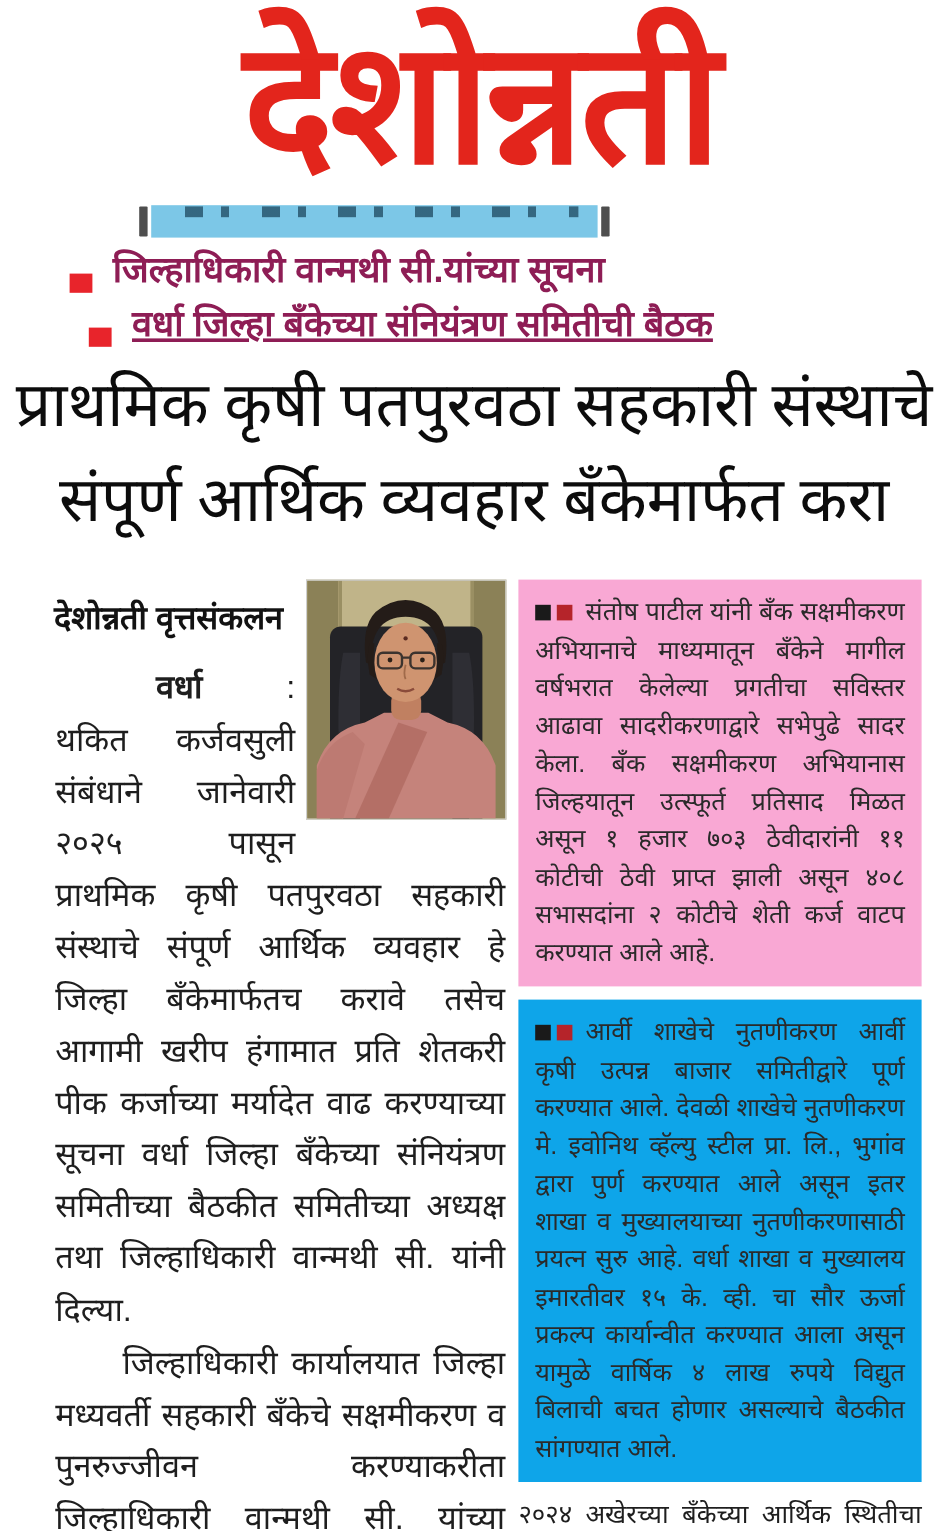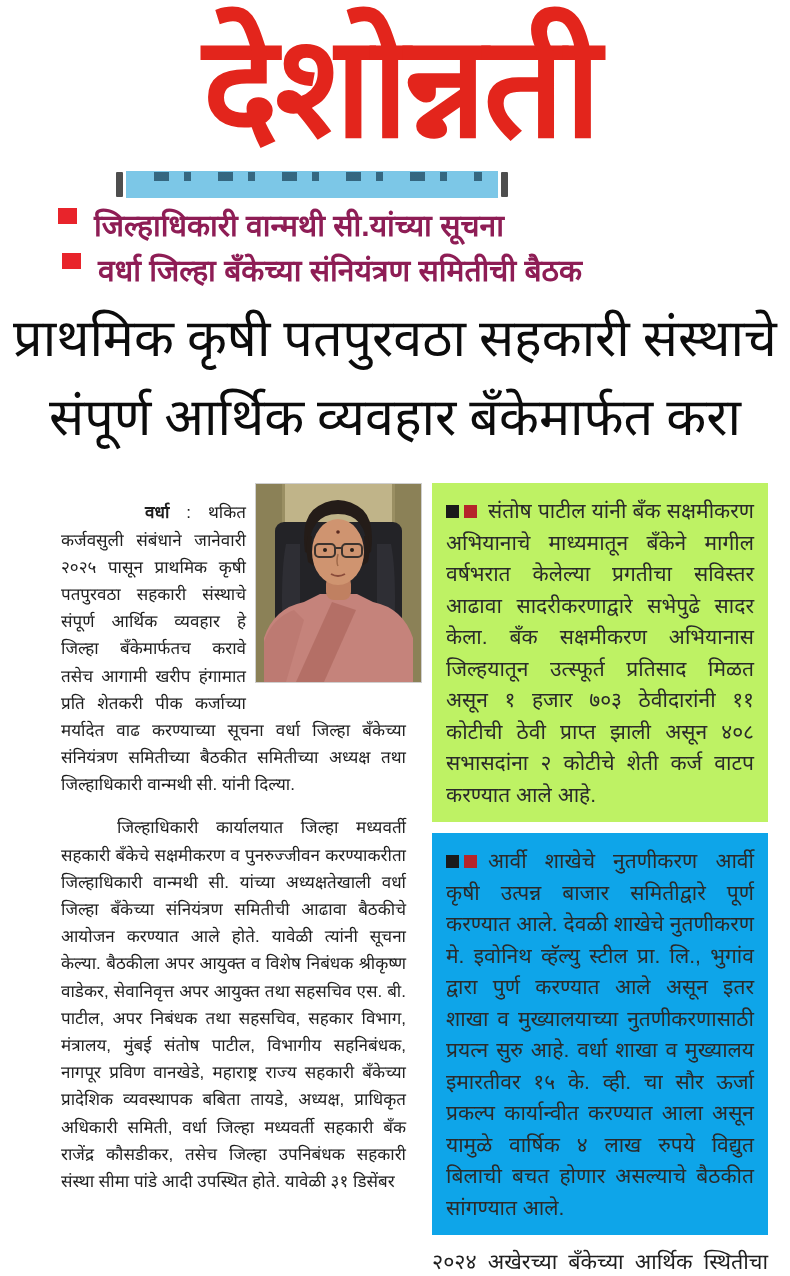--- a/index.html
+++ b/index.html
@@ -19,44 +19,44 @@
   .strip-row{display:flex;align-items:stretch;height:27px;margin:8px 0 10px 116px;width:392px;}
   .strip-cap{width:7px;background:#4e4e4e;margin:1px 3px 1px 0;border-radius:1px;}
   .strip-cap.right{margin:1px 0 1px 3px;}
   .strip{flex:1;background:#7cc7e7;position:relative;overflow:hidden;}
   .strip-marks{
     position:absolute;top:1px;left:28px;right:16px;height:9px;opacity:.85;
     background:repeating-linear-gradient(90deg,#28566e 0 15px,transparent 15px 30px,#28566e 30px 37px,transparent 37px 64px);
   }
   
   .bullets{margin:4px 0 0 58px;}
-  .bullet-line{display:flex;align-items:flex-start;margin-bottom:9px;
+  .bullet-line{display:flex;align-items:flex-end;margin-bottom:9px;
     color:#8e1d55;font-weight:700;font-size:30px;line-height:1.2;}
-  .bullet-line.second{margin-left:4px;}
+  .bullet-line.second{margin-left:16px;text-decoration:underline;}
   .bullet-sq{width:19px;height:16px;background:#e8242b;margin-right:17px;flex:none;}
   
   .headline{
     text-align:center;font-weight:400;color:#0c0c0c;font-size:52px;line-height:1.52;
     margin-top:10px;font-family:"Liberation Serif","DejaVu Serif",serif;
   }
   
   .content{display:flex;gap:10px;padding:0 22px 0 45px;margin-top:26px;}
   .col-left{width:377px;flex:none;}
   .col-right{flex:1;min-width:0;}
   .photo-wrap{float:right;width:167px;height:200px;margin:0 0 8px 9px;
     border:1px solid #cfcfcf;box-sizing:border-box;background:#b2a87c;}
   .byline{font-size:27px;font-weight:800;color:#121212;margin:12px 0 20px;}
-  .body-para{font-size:17px;line-height:1.6;text-align:justify;color:#1e1e1e;margin:16px;}
+  .body-para{font-size:27px;line-height:1.6;text-align:justify;color:#1e1e1e;margin:1px;}
   .body-para.lead{text-indent:84px;}
   .body-para.second{text-indent:56px;}
   .dateline{font-weight:800;}
   
   .box{padding:12px 14px;font-size:21px;line-height:1.5;text-align:justify;
     color:#2a2a2a;margin-bottom:11px;}
-  .box.blue{background:#bef264;}
+  .box.blue{background:#f9a8d4;}
   .box.peach{background:#0ea5e9;}
   .marker{display:inline-block;width:13px;height:13px;margin-right:5px;}
   .marker.black{background:#1a1a1a;}
   .marker.red{background:#b5242a;margin-right:11px;}
   .closing{font-size:21.5px;line-height:1.52;text-align:justify;color:#1e1e1e;margin-top:4px;}
 </style>
 </head>
 <body>
 
 <div class="page">
@@ -124,20 +124,21 @@
           <line x1="79" y1="64" x2="86" y2="64" stroke="#3c332e" stroke-width="2"></line>
 
           <circle cx="69" cy="66" r="2" fill="#2b2018"></circle>
           <circle cx="96" cy="66" r="2" fill="#2b2018"></circle>
 
           <path d="M82 70 q-2 8 0 12" stroke="#a06a4a" stroke-width="1.5" fill="none"></path>
           <path d="M75 90 q7 4 14 0" stroke="#8a4b3a" stroke-width="2" fill="none"></path>
         </svg>
       </div>
 
+      <div class="byline">देशोन्नती वृत्तसंकलन</div>
 
       <p class="body-para lead"><span class="dateline">वर्धा</span><span> : थकित कर्जवसुली संबंधाने जानेवारी २०२५ पासून प्राथमिक कृषी पतपुरवठा सहकारी संस्थाचे संपूर्ण आर्थिक व्यवहार हे जिल्हा बँकेमार्फतच करावे तसेच आगामी खरीप हंगामात प्रति शेतकरी पीक कर्जाच्या मर्यादेत वाढ करण्याच्या सूचना वर्धा जिल्हा बँकेच्या संनियंत्रण समितीच्या बैठकीत समितीच्या अध्यक्ष तथा जिल्हाधिकारी वान्मथी सी. यांनी दिल्या.</span></p>
 
       <p class="body-para second">जिल्हाधिकारी कार्यालयात जिल्हा मध्यवर्ती सहकारी बँकेचे सक्षमीकरण व पुनरुज्जीवन करण्याकरीता जिल्हाधिकारी वान्मथी सी. यांच्या अध्यक्षतेखाली वर्धा जिल्हा बँकेच्या संनियंत्रण समितीची आढावा बैठकीचे आयोजन करण्यात आले होते. यावेळी त्यांनी सूचना केल्या. बैठकीला अपर आयुक्त व विशेष निबंधक श्रीकृष्ण वाडेकर, सेवानिवृत्त अपर आयुक्त तथा सहसचिव एस. बी. पाटील, अपर निबंधक तथा सहसचिव, सहकार विभाग, मंत्रालय, मुंबई संतोष पाटील, विभागीय सहनिबंधक, नागपूर प्रविण वानखेडे, महाराष्ट्र राज्य सहकारी बँकेच्या प्रादेशिक व्यवस्थापक बबिता तायडे, अध्यक्ष, प्राधिकृत अधिकारी समिती, वर्धा जिल्हा मध्यवर्ती सहकारी बँक राजेंद्र कौसडीकर, तसेच जिल्हा उपनिबंधक सहकारी संस्था सीमा पांडे आदी उपस्थित होते. यावेळी ३१ डिसेंबर</p>
     </div>
 
     <div class="col-right">
 
       <div class="box blue">
         <span class="marker black"></span><span class="marker red"></span><span>संतोष पाटील यांनी बँक सक्षमीकरण अभियानाचे माध्यमातून बँकेने मागील वर्षभरात केलेल्या प्रगतीचा सविस्तर आढावा सादरीकरणाद्वारे सभेपुढे सादर केला. बँक सक्षमीकरण अभियानास जिल्हयातून उत्स्फूर्त प्रतिसाद मिळत असून १ हजार ७०३ ठेवीदारांनी ११ कोटीची ठेवी प्राप्त झाली असून ४०८ सभासदांना २ कोटीचे शेती कर्ज वाटप करण्यात आले आहे.</span>

